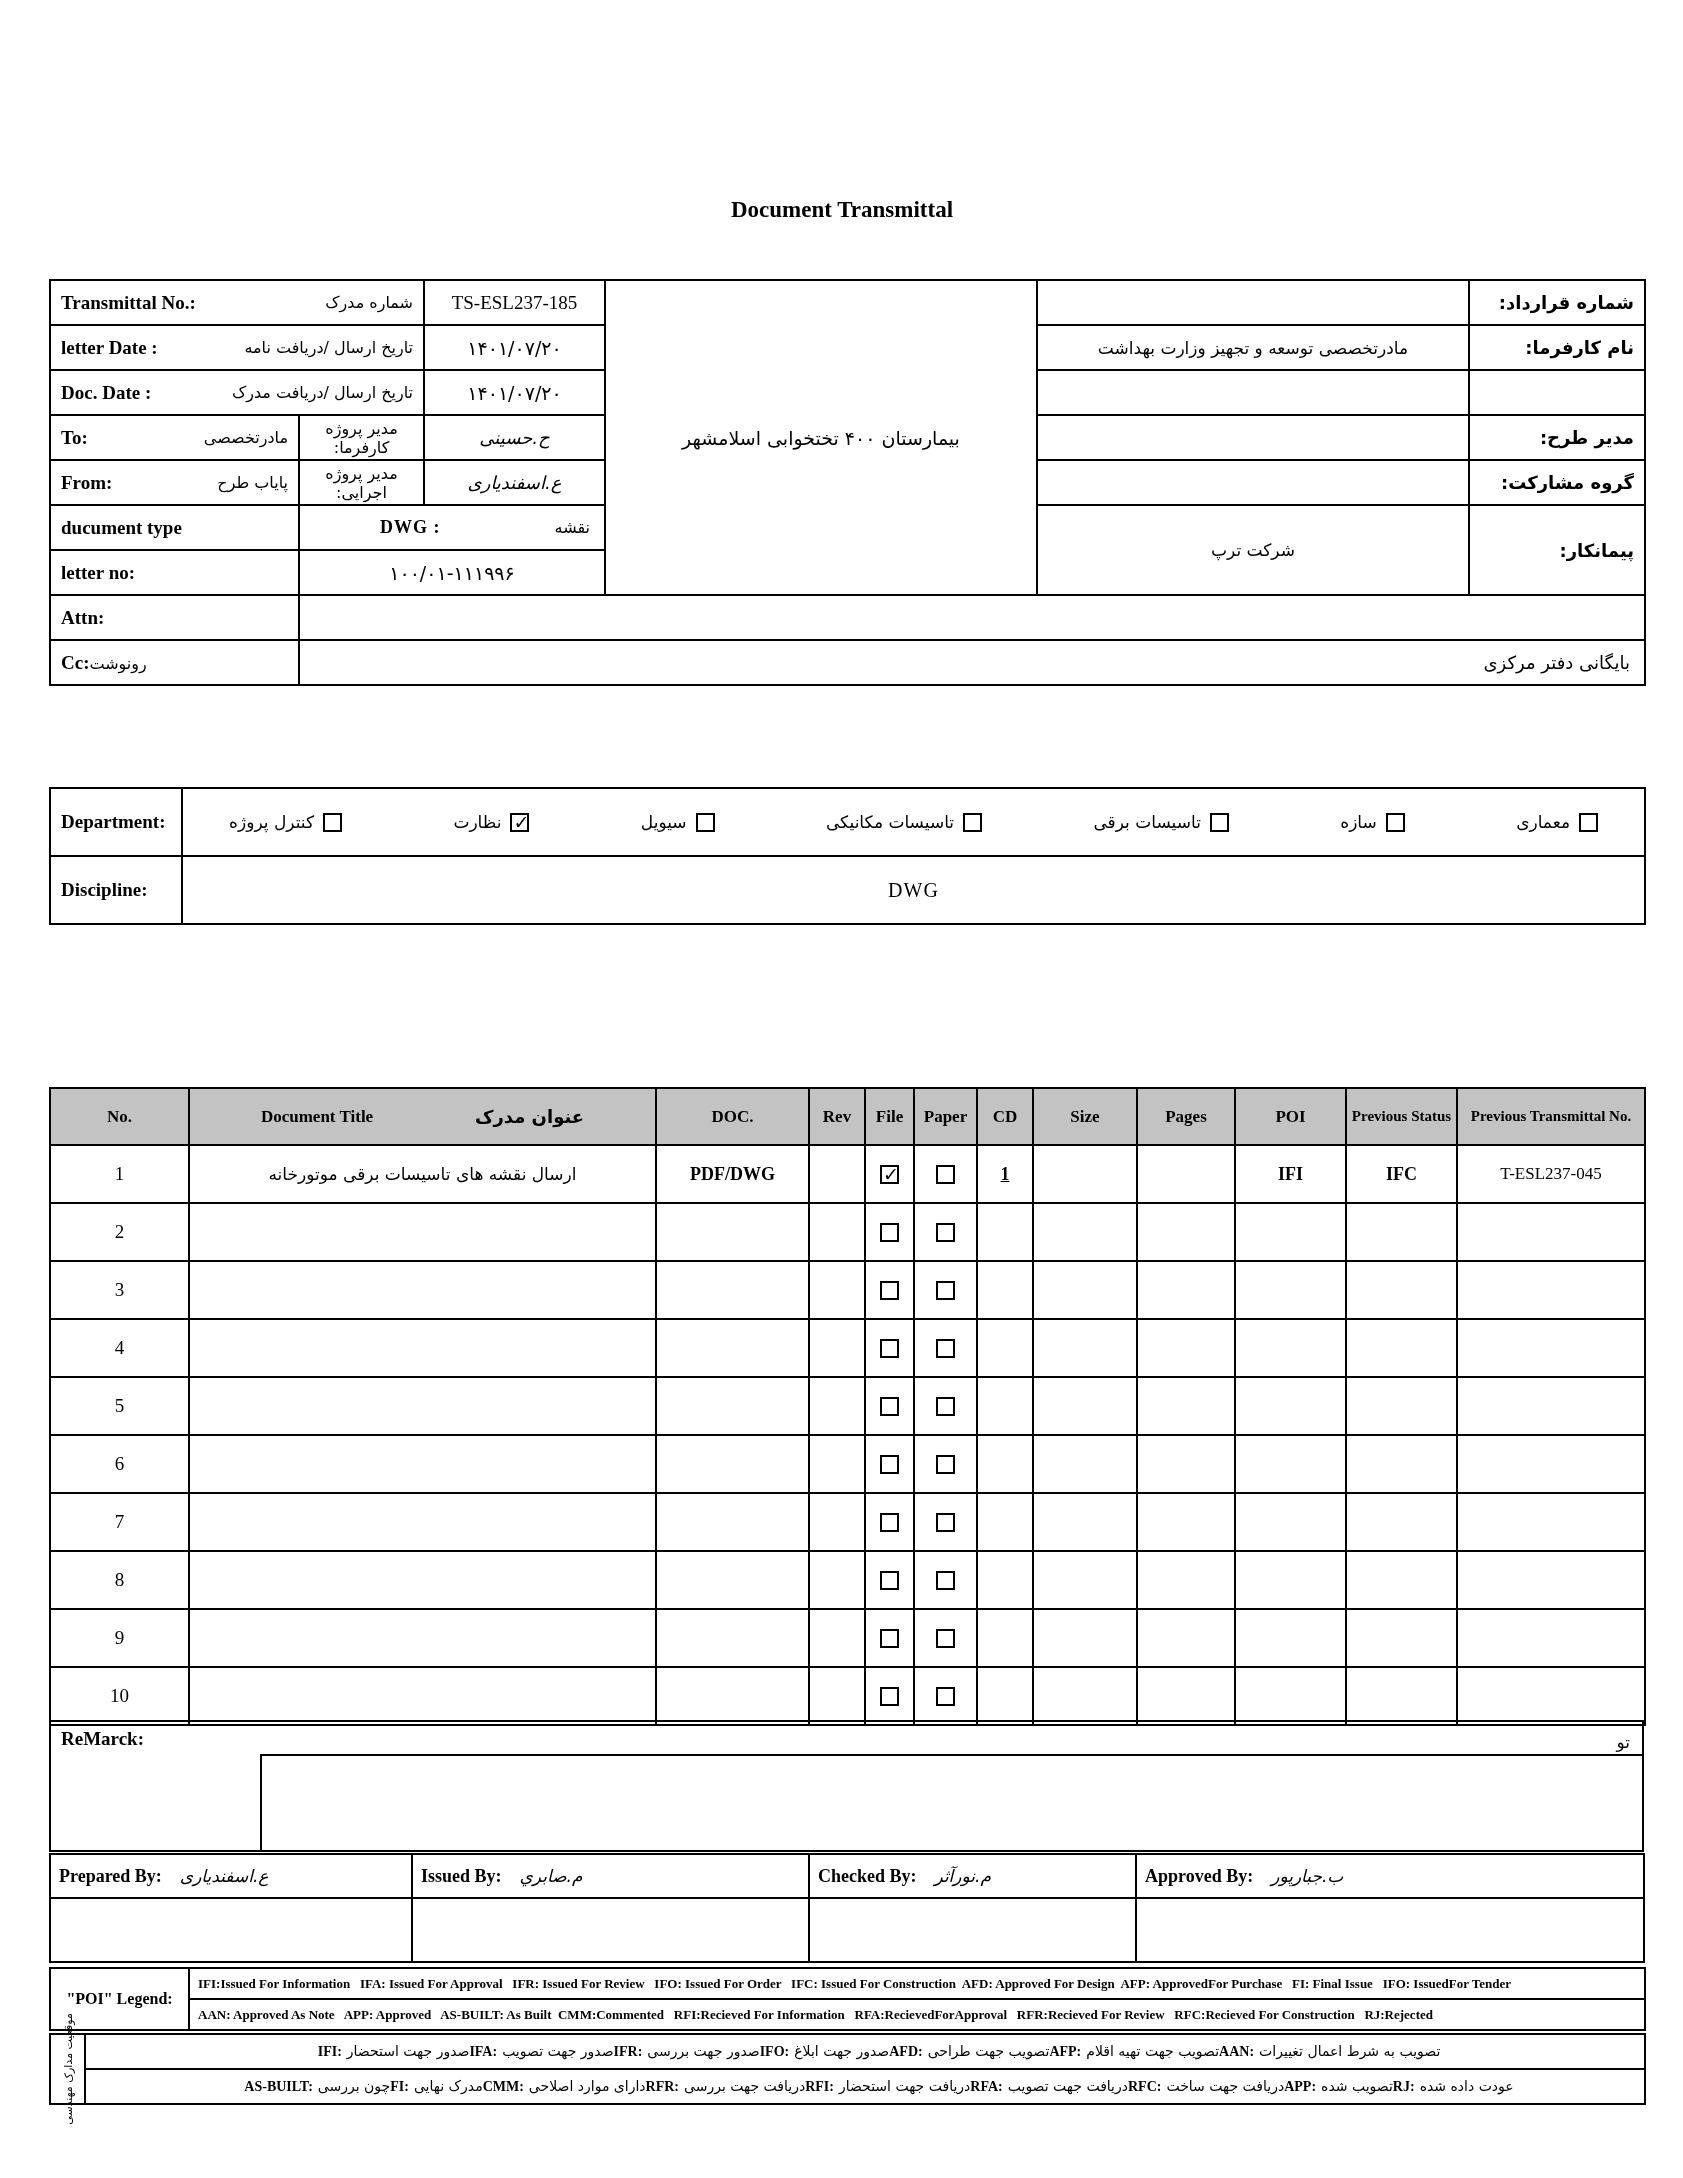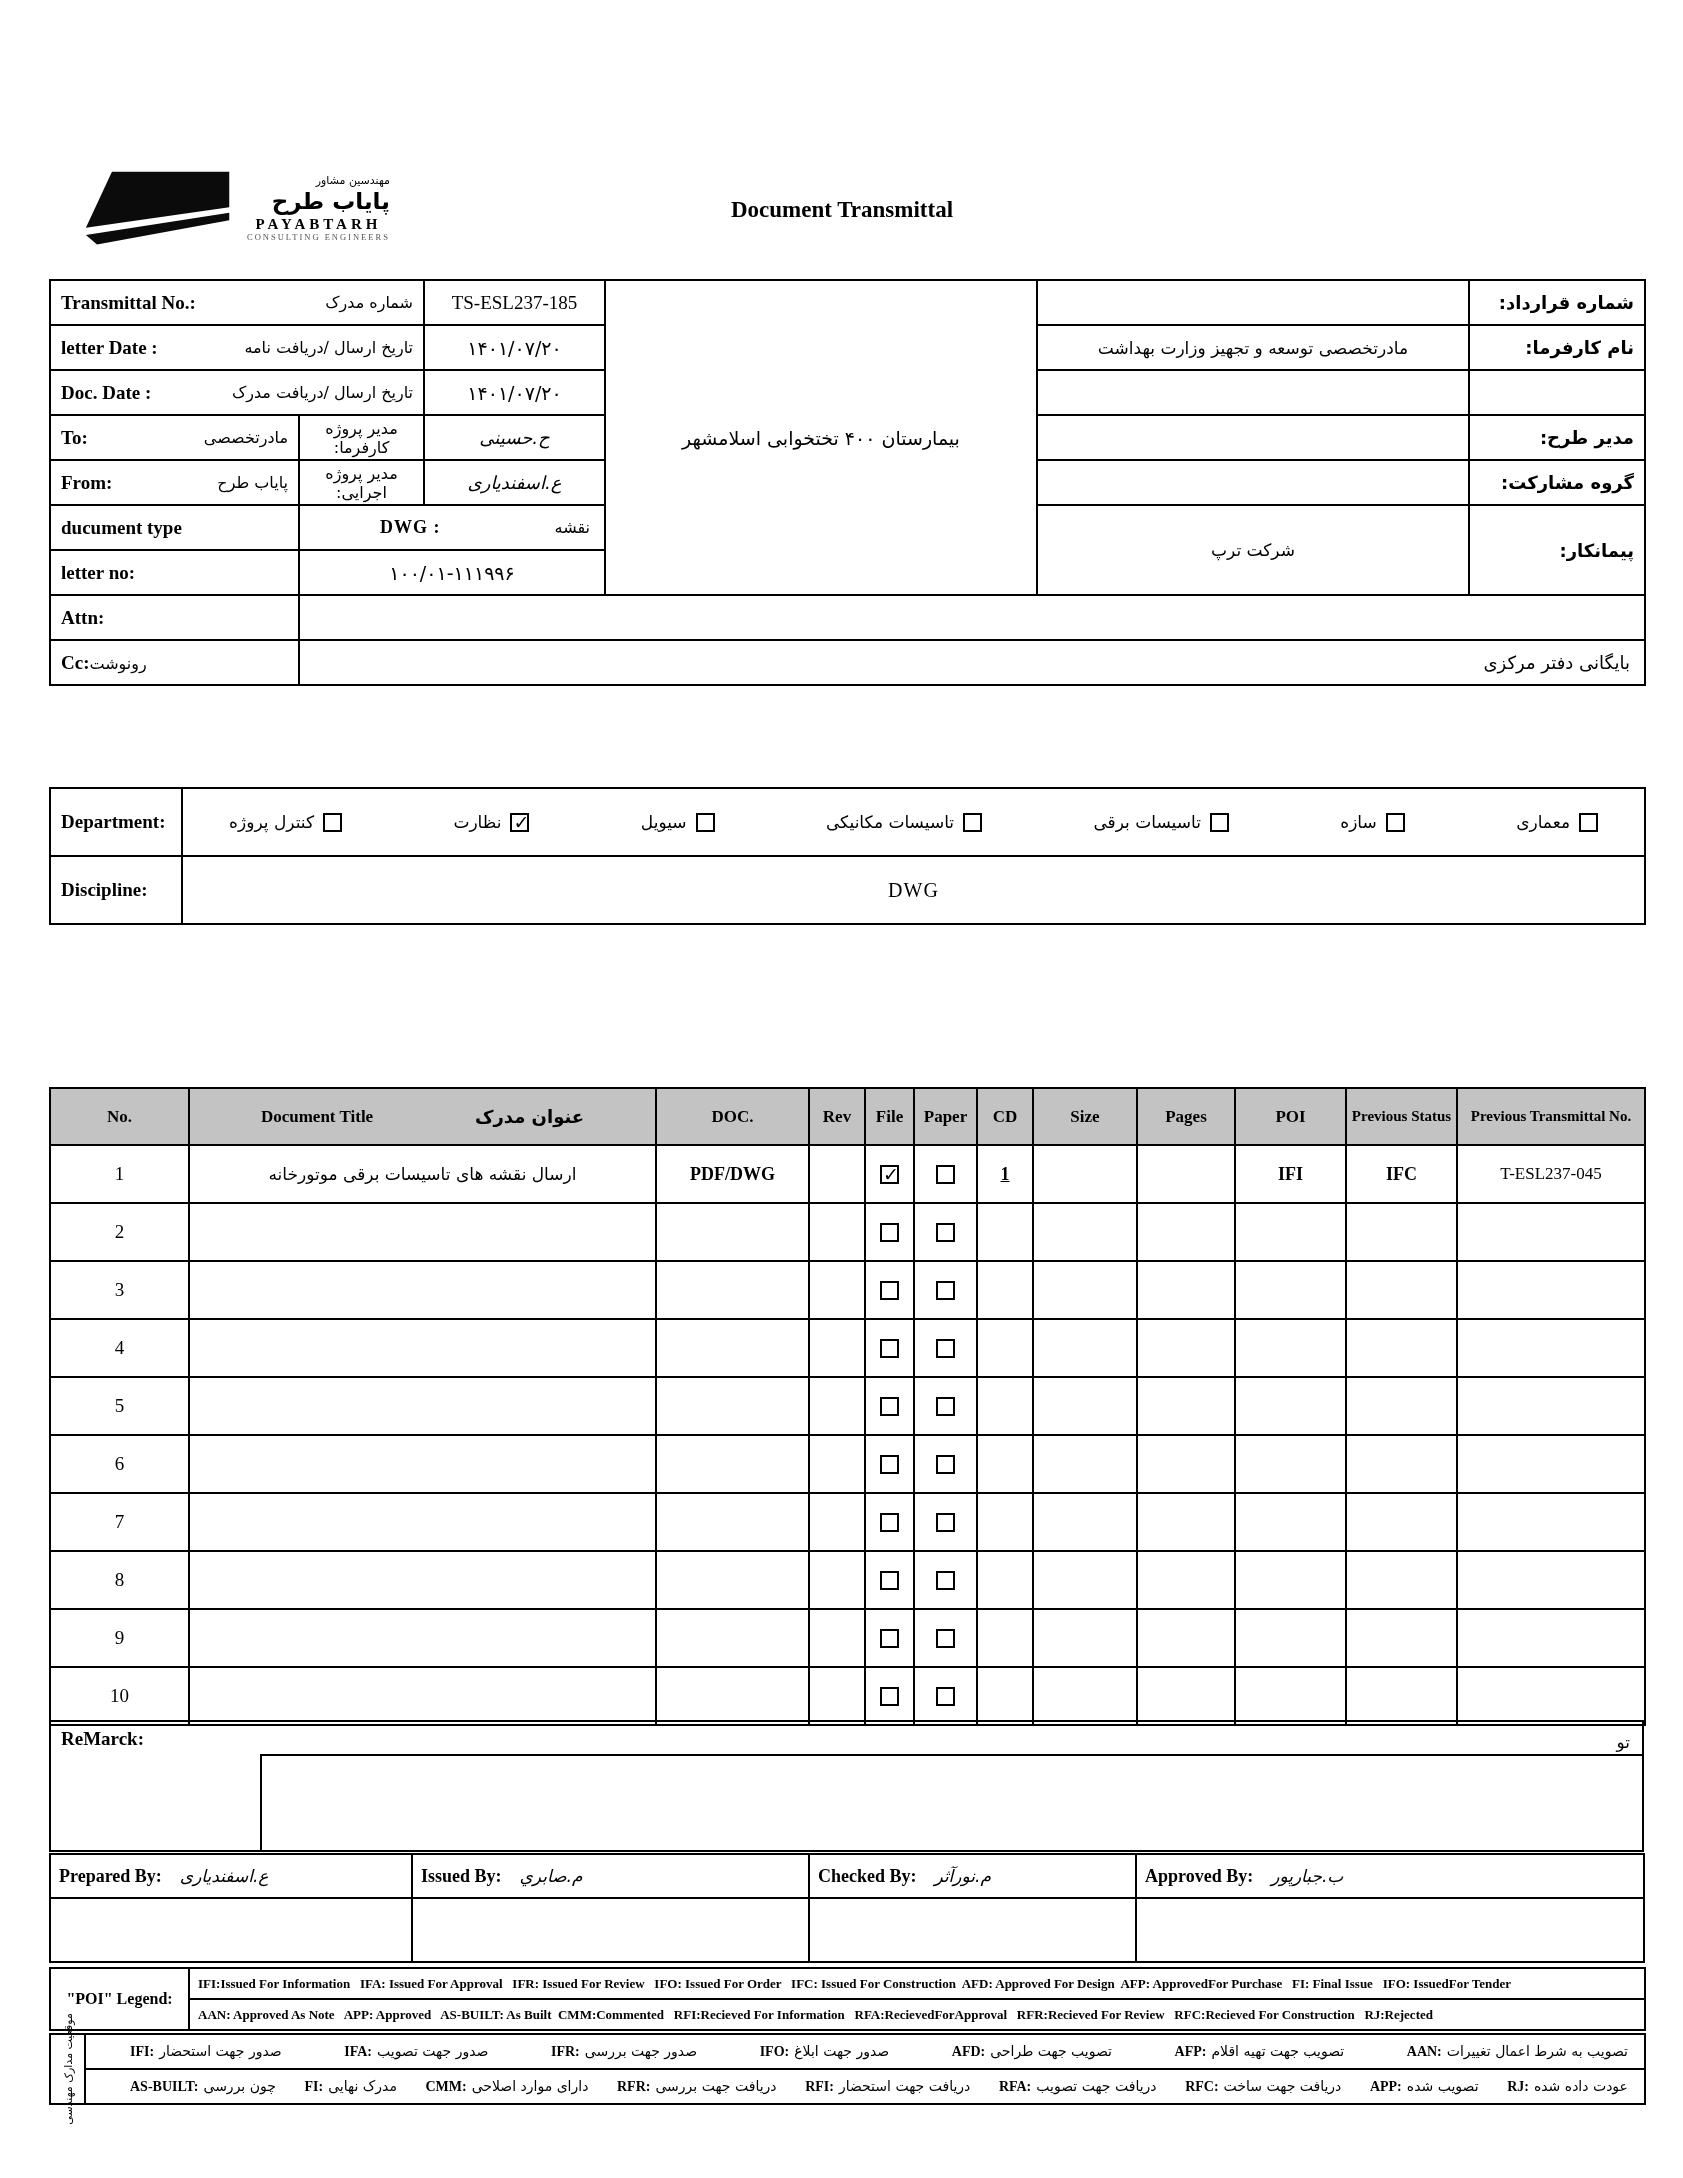--- a/index.html
+++ b/index.html
@@ -80,42 +80,30 @@
 
   
   .poi-table { position:absolute; left:49px; top:1967px; width:1595px; }
   .poi-table td { height:31px; }
   .poi-label { text-align:center; font-size:16px; }
   .poi-line { font-size:13px; font-weight:bold; white-space:pre; padding-left:8px; overflow:hidden; }
   .fa-leg-table { position:absolute; left:49px; top:2033px; width:1595px; }
   .fa-leg-table td { height:35px; }
   .vert-cell { position:relative; overflow:visible; }
   .vert-inner { position:absolute; left:50%; top:50%; transform:translate(-50%,-50%) rotate(-90deg); white-space:nowrap; font-size:11px; font-family:"DejaVu Sans",sans-serif; }
-  .leg-row { display:flex; justify-content:space-between; align-items:center; height:100%; padding:0 16px; direction:ltr;margin-left:28px; }
+  .leg-row { display:flex; justify-content:center; align-items:center; height:100%; padding:0 16px; direction:ltr;margin-left:28px; }
   .leg-item { display:inline-flex; align-items:baseline; gap:5px; direction:ltr; }
   .leg-code { font-weight:bold; font-size:14px; font-family:"Liberation Serif",serif; }
   .leg-text { font-size:14px; font-family:"DejaVu Sans",sans-serif; direction:rtl; }
 </style>
 </head>
 <body>
 
 <div class="page">
 
-  <div class="header-logo">
-    <svg class="logo-mark" viewBox="0 0 160 84">
-      <polygon points="30,2 156,2 156,40 2,62" fill="#0b0b0b"></polygon>
-      <polygon points="2,70 156,46 156,54 14,80" fill="#0b0b0b"></polygon>
-    </svg>
-    <div class="logo-text">
-      <div class="logo-fa-small">مهندسین مشاور</div>
-      <div class="logo-fa-big">پایاب طرح</div>
-      <div class="logo-en">PAYABTARH</div>
-      <div class="logo-en-sub">CONSULTING ENGINEERS</div>
-    </div>
-  </div>
   <div class="doc-title">Document Transmittal</div>
 
   <table class="top-table">
     <colgroup>
       <col style="width:249px">
         <col style="width:125px">
         <col style="width:181px">
       <col style="width:432px">
         <col style="width:432px">
         <col style="width:176px">

